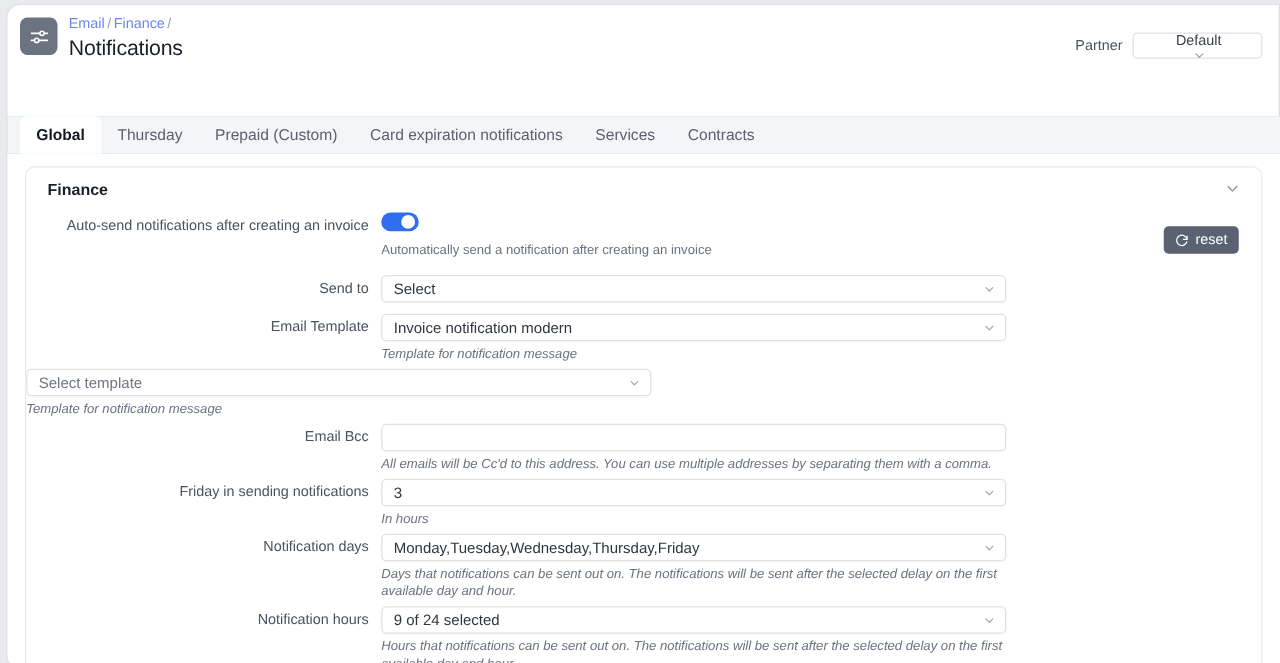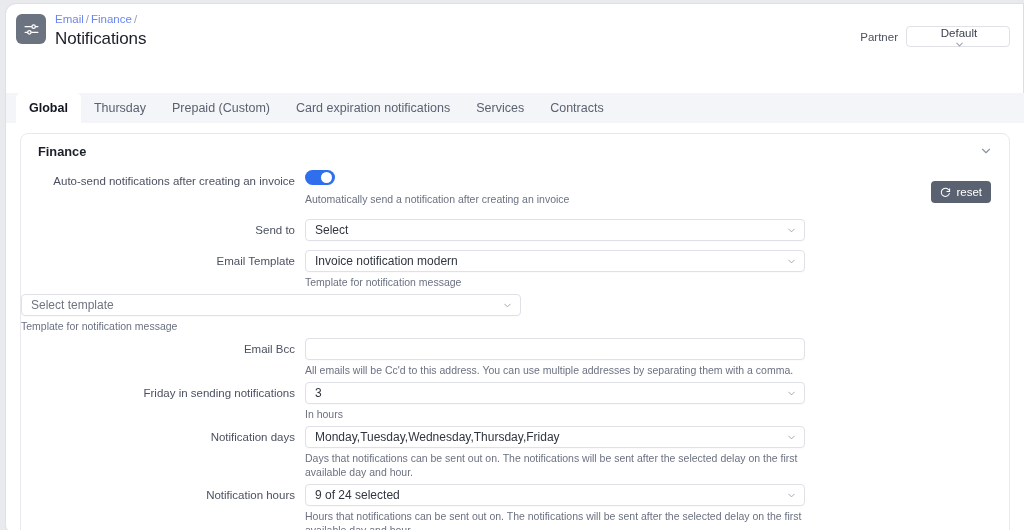--- a/index.html
+++ b/index.html
@@ -201,20 +201,21 @@
   }
   .select-box .value.placeholder { color: #6f7480; }
   .select-box .chev { color: #9aa1ae; display: flex; flex: 0 0 auto; }
 
   .help-text {
     font-size: 10.5px;
     color: #6b7180;
     line-height: 14px;
     margin-top: 3px;
     max-width: 500px;
+    font-style: italic;
   }
 
   
   .toggle-row { margin-bottom: 6px; }
   .toggle {
     width: 30px;
     height: 15px;
     border-radius: 8px;
     background: #2f6fed;
     position: relative;

